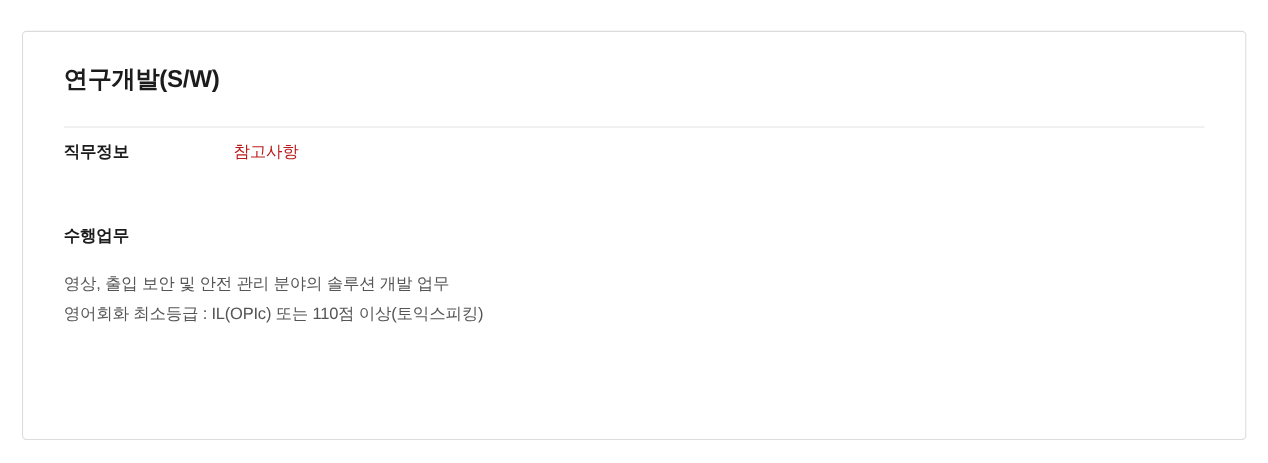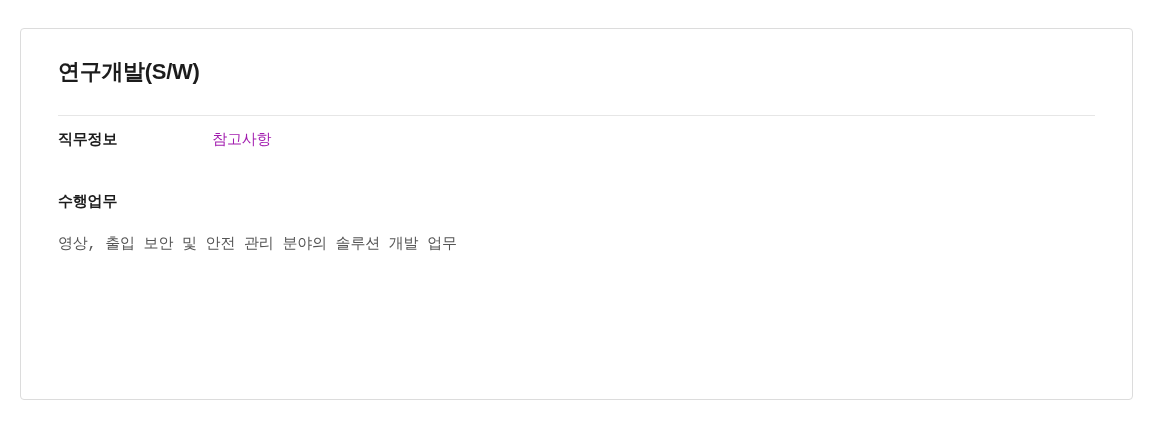--- a/index.html
+++ b/index.html
@@ -35,40 +35,39 @@
   .tabs {
     display: flex;
     align-items: center;
     gap: 95px;
     padding-top: 14px;
   }
   .tab {
     font-size: 15px;
     line-height: 1.2;
     cursor: pointer;
-    color: #a21caf;
+    color: #b91c1c;
     letter-spacing: -0.2px;
   }
   .tab.active {
     color: #1c1c1c;
     font-weight: 700;
   }
   .content {
-    margin-top: 44px;
+    margin-top: 58px;
   }
   .sec-heading {
     font-size: 15px;
     font-weight: 700;
     color: #1c1c1c;
     line-height: 1.25;
     letter-spacing: -0.2px;
   }
   .sec-heading + .body-line {
     margin-top: 20px;
-    font-family: Liberation Mono, monospace;
   }
   .body-line {
     font-size: 15px;
     color: #555555;
     line-height: 27px;
     letter-spacing: -0.2px;
   }
   .sec-gap {
     margin-top: 30px;
   }
@@ -85,16 +84,17 @@
   <nav class="tabs">
     <span class="tab active">직무정보</span>
     <span class="tab">참고사항</span>
   </nav>
 
   <div class="content">
 
     <h2 class="sec-heading">수행업무</h2>
     <p class="body-line">영상, 출입 보안 및 안전 관리 분야의 솔루션 개발 업무</p>
 
+    <p class="body-line">영어회화 최소등급 : IL(OPIc) 또는 110점 이상(토익스피킹)</p>
 
   </div>
 
 </section>
 
 </body></html>

